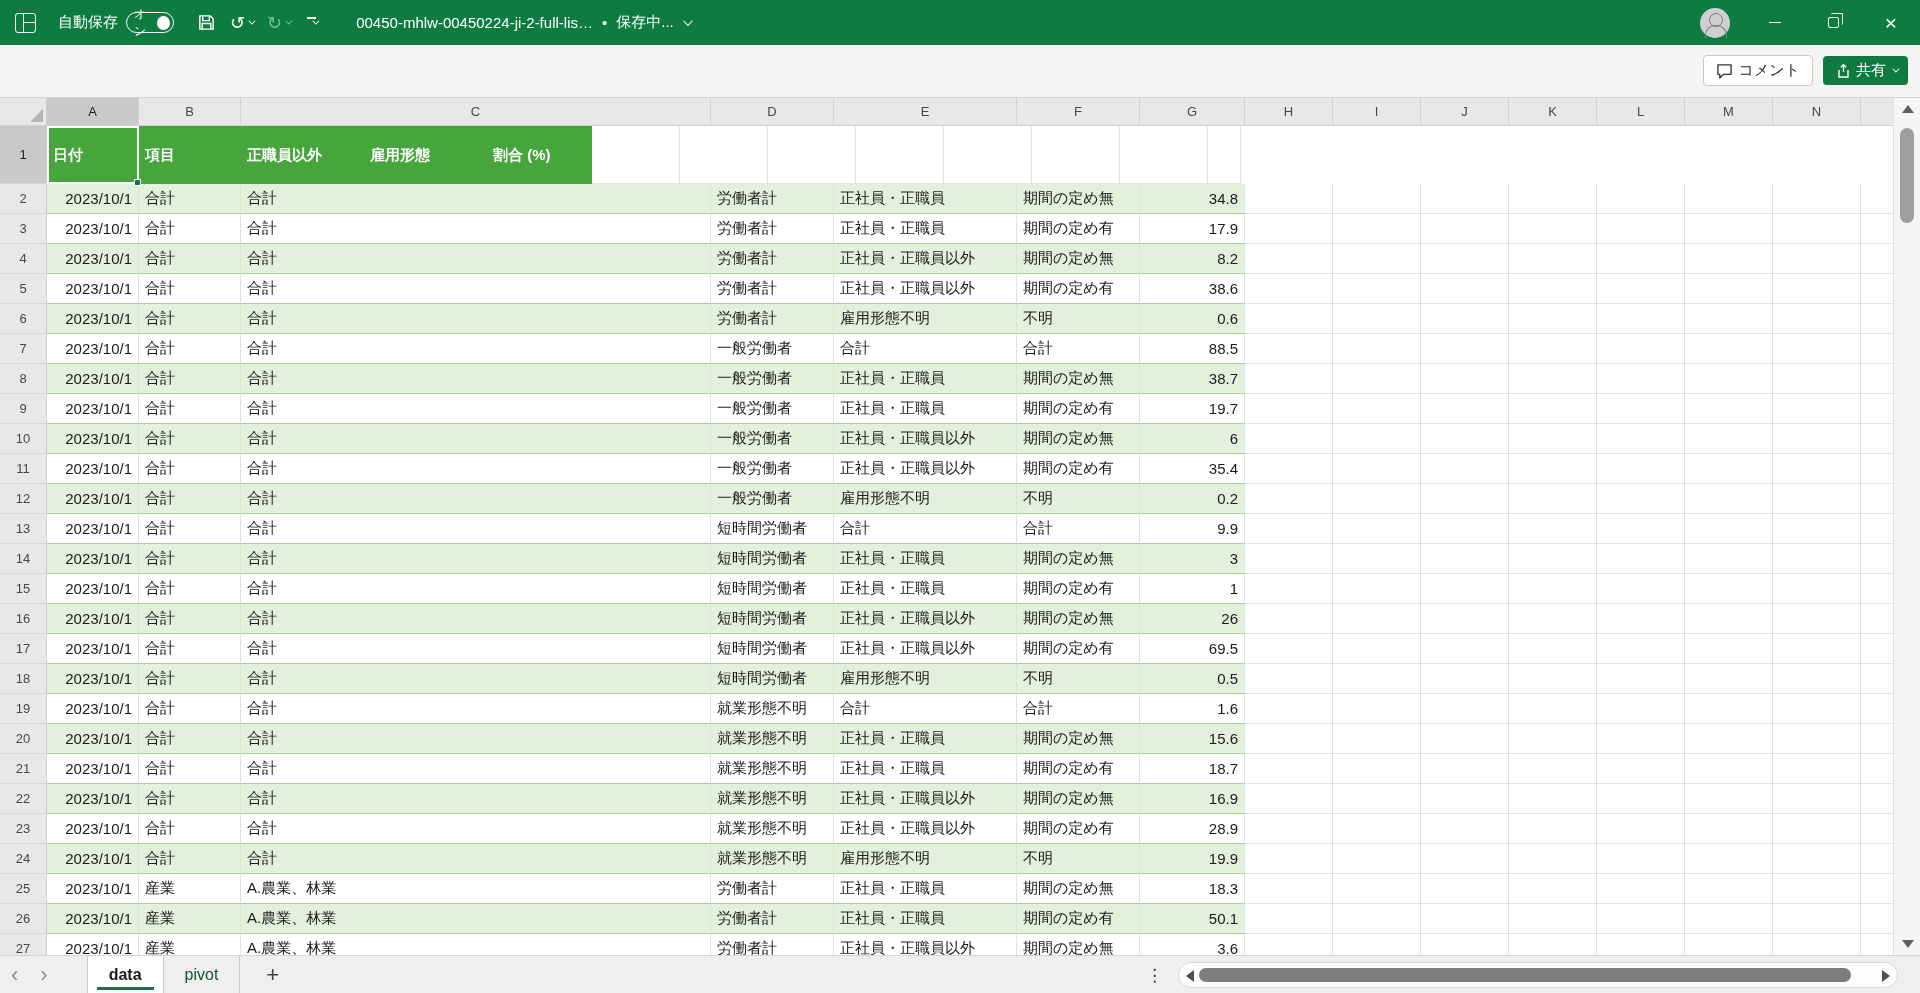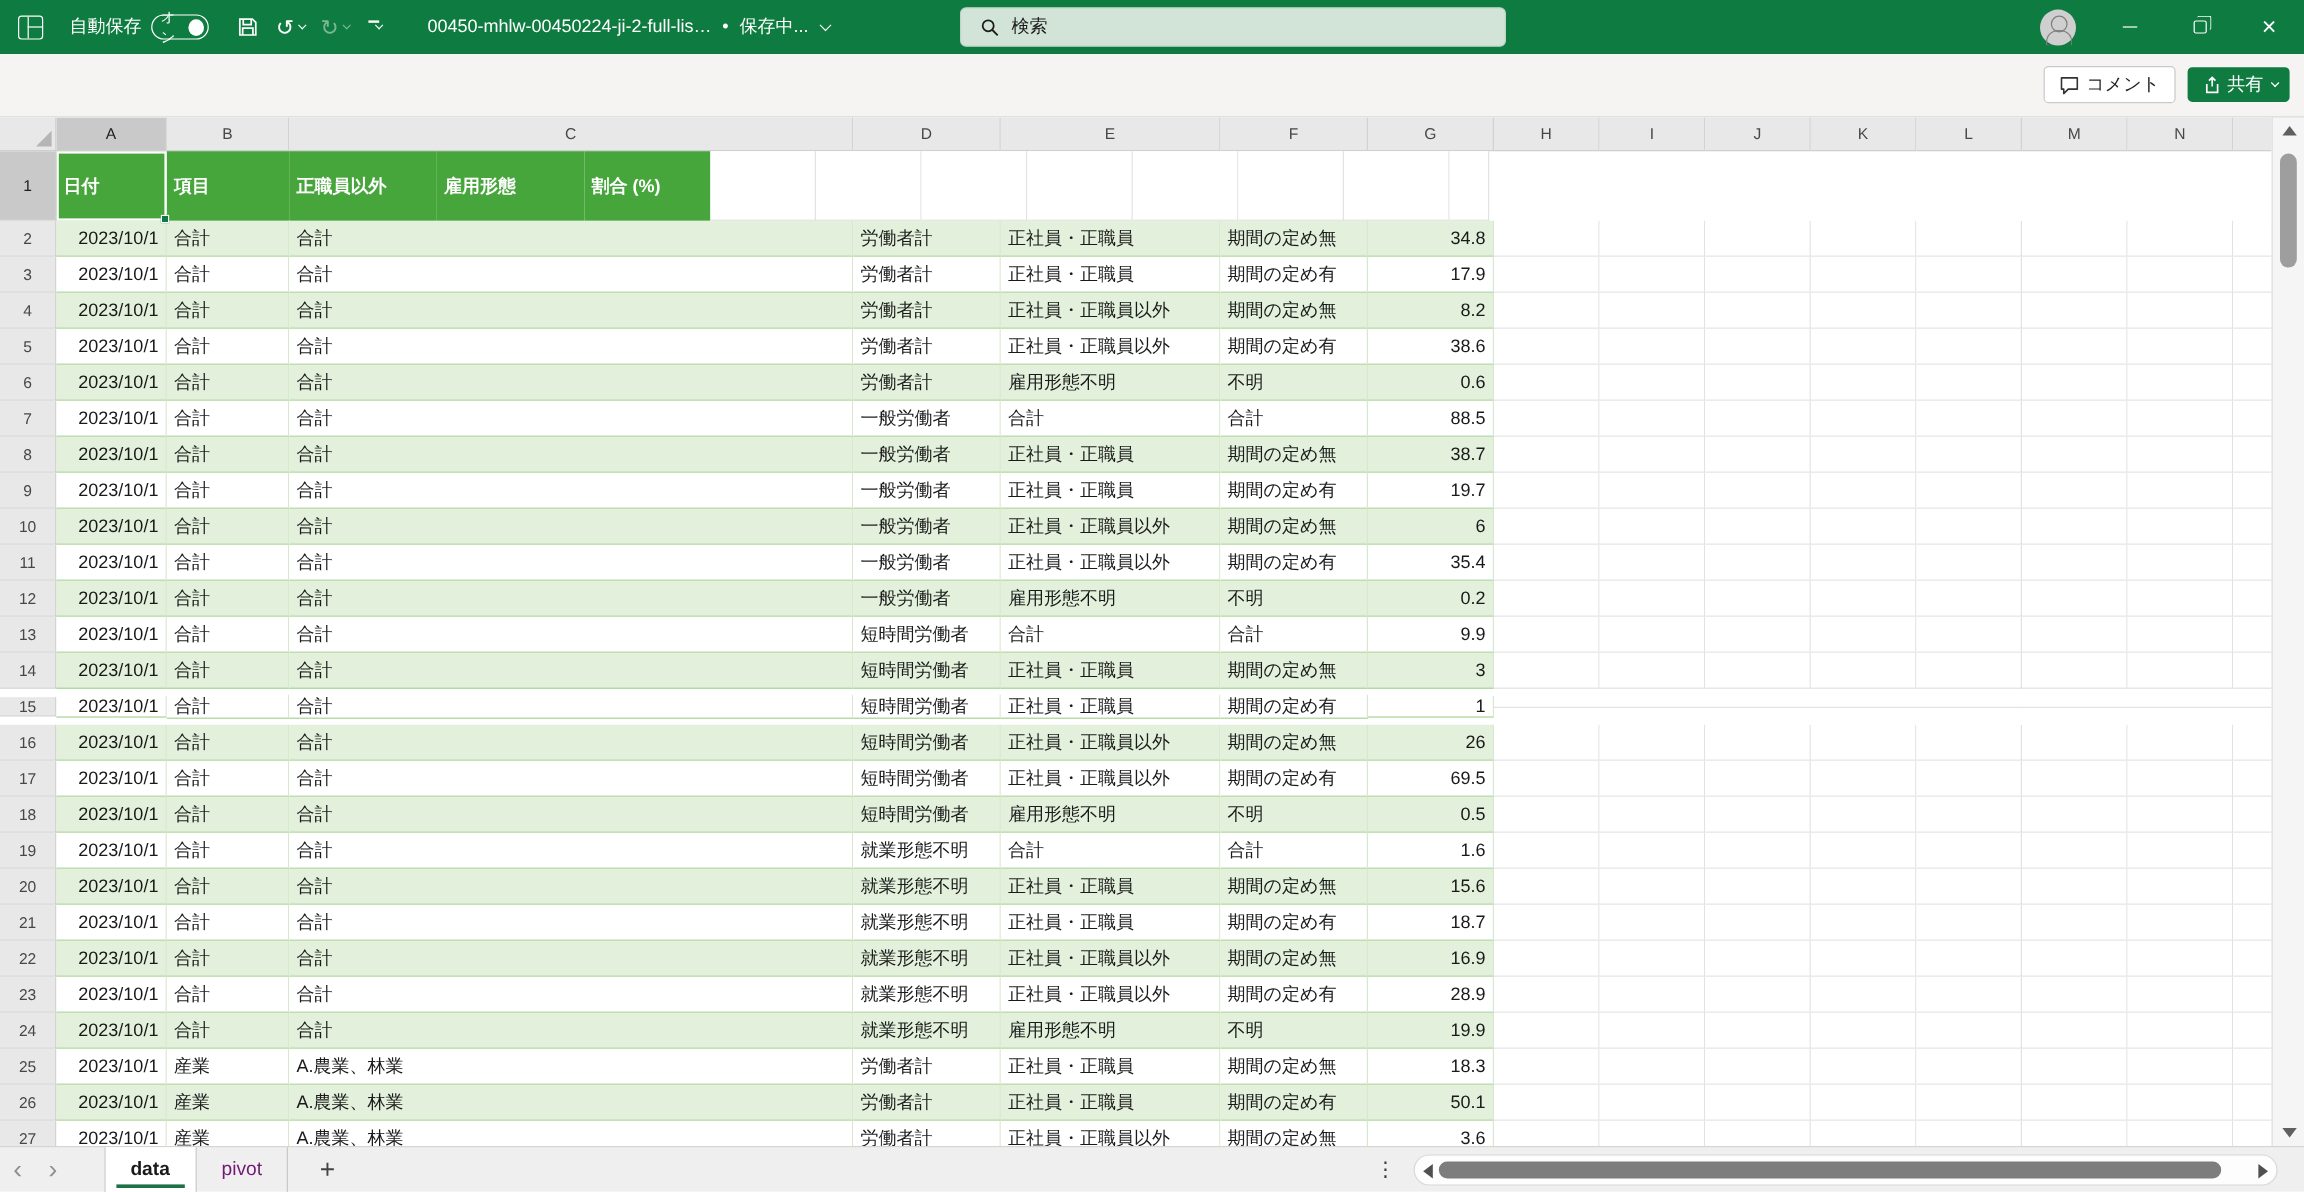--- a/index.html
+++ b/index.html
@@ -86,21 +86,21 @@
   .tri-up { width:0; height:0; border-left:6px solid transparent; border-right:6px solid transparent; border-bottom:8px solid #5F5F5F; }
   .tri-dn { width:0; height:0; border-left:6px solid transparent; border-right:6px solid transparent; border-top:8px solid #5F5F5F; }
   .vs-thumb { position:absolute; left:6px; top:30px; width:14px; height:95px; background:#9E9E9E; border-radius:7px; }
 
   
   .sheetbar { position:absolute; left:0; top:955px; width:1920px; height:38px; background:#EFEFEF;
     border-top:1px solid #D5D5D5; display:flex; align-items:center; }
   .nav { color:#8F8F8F; font-size:22px; padding:0 11px; line-height:1; }
   .tabs { display:flex; height:38px; margin-left:28px; align-items:stretch; }
   .stab { display:flex; align-items:center; justify-content:center; padding:0 21px; font-size:16px;
-    color:#701a75; border-right:1px solid #C9C9C9; position:relative; }
+    color:#14532d; border-right:1px solid #C9C9C9; position:relative; }
   .stab:first-child { border-left:1px solid #C9C9C9; }
   .stab.active { background:#fff; color:#1a1a1a; font-weight:bold; }
   .stab-underline { position:absolute; left:9px; right:9px; bottom:4px; height:3px; background:#1E7145; }
   .addsheet { font-size:22px; color:#444; padding:0 26px; }
   .kebab { position:absolute; left:1146px; top:0; height:38px; display:flex; align-items:center; font-size:17px; color:#3a3a3a; }
   .hscroll { position:absolute; left:1178px; top:6px; width:720px; height:26px; background:#FDFDFD;
     border:1px solid #D8D8D8; border-radius:13px; }
   .hs-left { position:absolute; left:7px; top:7px; width:0; height:0;
     border-top:6px solid transparent; border-bottom:6px solid transparent; border-right:8px solid #4F4F4F; }
   .hs-right { position:absolute; right:7px; top:7px; width:0; height:0;
@@ -139,27 +139,20 @@
       </div>
       <div class="btn qat-custom">
         <span class="chev sm"></span>
       </div>
     </div>
     <div class="doc-title">
       <span>00450-mhlw-00450224-ji-2-full-lis…</span>
       <span>•</span>
       <span>保存中...</span>
       <span class="chev"></span>
-    </div>
-    <div class="searchbox">
-      <svg width="16" height="16" viewBox="0 0 16 16">
-        <circle cx="6.5" cy="6.5" r="4.6" fill="none" stroke="#1c1c1c" stroke-width="1.5"></circle>
-        <line x1="10" y1="10" x2="14.4" y2="14.4" stroke="#1c1c1c" stroke-width="1.5"></line>
-      </svg>
-      <span>検索</span>
     </div>
     <div class="tb-right">
       <div class="avatar"></div>
       <div class="winbtn">
           <span class="min-line"></span>
         </div>
       <div class="winbtn">
           <span class="restore"></span>
         </div>
       <div class="winbtn">
@@ -450,21 +443,21 @@
           <div class="cell tbl band num" style="flex: 0 0 105px;">3</div>
           <div class="cell" style="flex: 0 0 88px;"></div>
           <div class="cell" style="flex: 0 0 88px;"></div>
           <div class="cell" style="flex: 0 0 88px;"></div>
           <div class="cell" style="flex: 0 0 88px;"></div>
           <div class="cell" style="flex: 0 0 88px;"></div>
           <div class="cell" style="flex: 0 0 88px;"></div>
           <div class="cell" style="flex: 0 0 88px;"></div>
           <div class="cell" style="flex: 0 0 33px;"></div>
         </div>
-        <div class="grow" style="height: 30px; align-items: center;">
+        <div class="grow" style="height: 30px;">
           <div class="rowh">15</div>
           <div class="cell tbl num" style="flex: 0 0 92px;">2023/10/1</div>
           <div class="cell tbl" style="flex: 0 0 102px;">合計</div>
           <div class="cell tbl" style="flex: 0 0 470px;">合計</div>
           <div class="cell tbl" style="flex: 0 0 123px;">短時間労働者</div>
           <div class="cell tbl" style="flex: 0 0 183px;">正社員・正職員</div>
           <div class="cell tbl" style="flex: 0 0 123px;">期間の定め有</div>
           <div class="cell tbl num" style="flex: 0 0 105px;">1</div>
           <div class="cell" style="flex: 0 0 88px;"></div>
           <div class="cell" style="flex: 0 0 88px;"></div>

